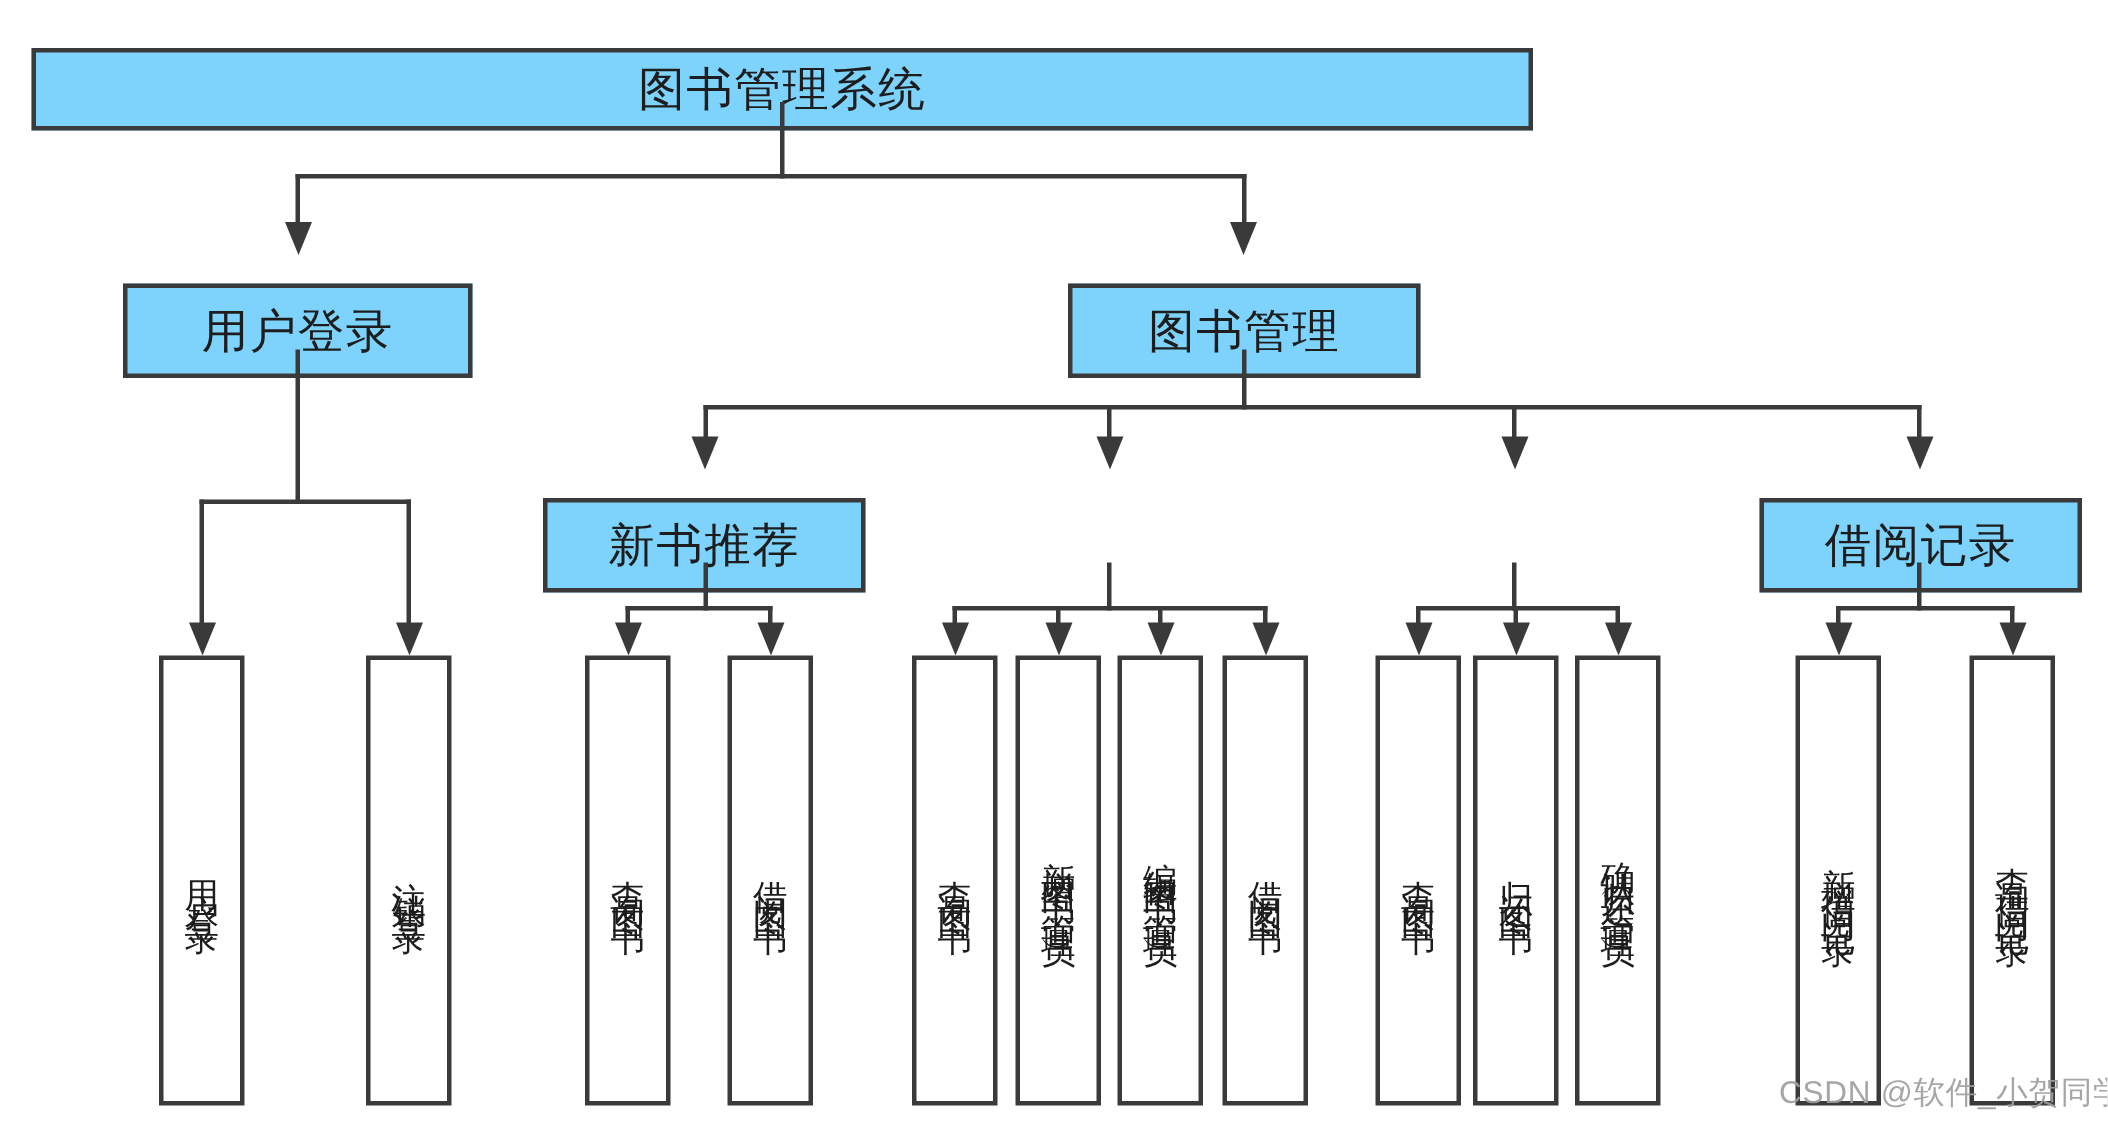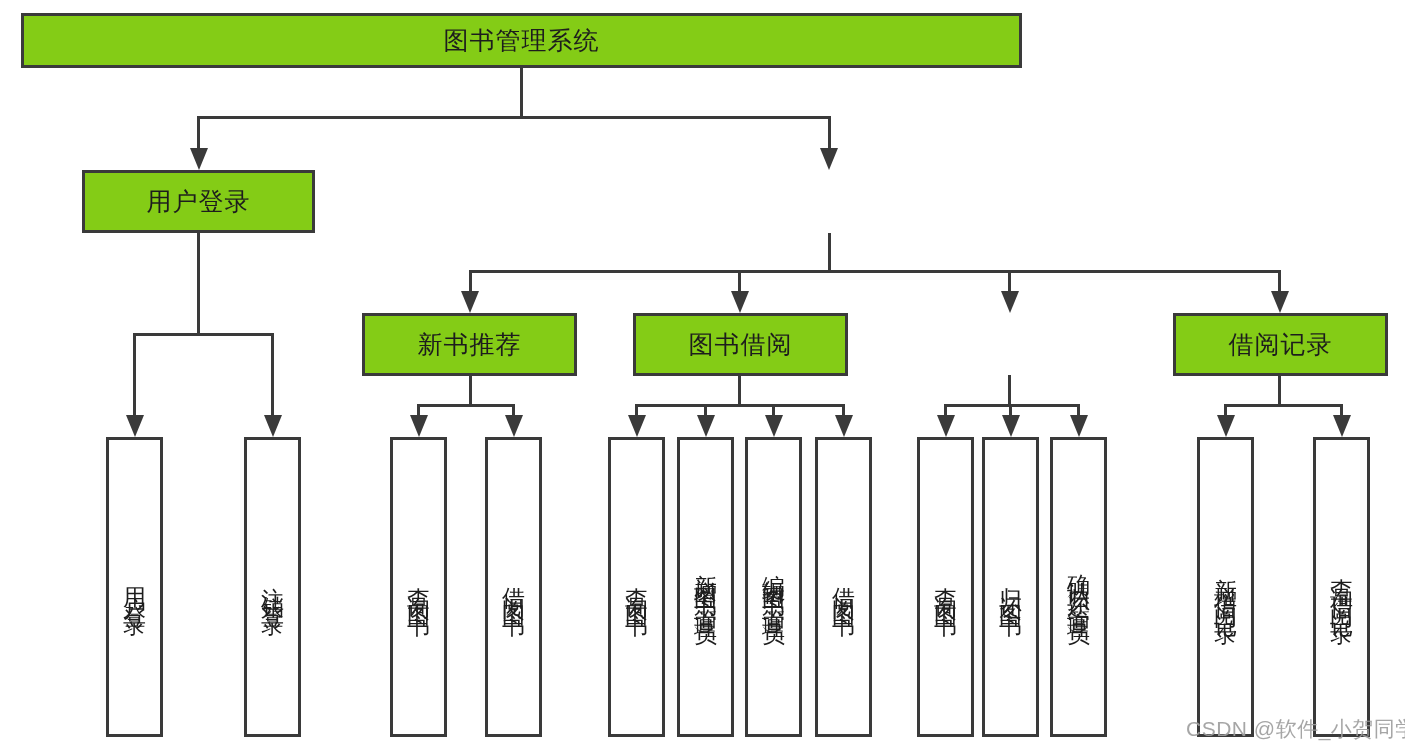--- a/index.html
+++ b/index.html
@@ -9,28 +9,29 @@
     width: 1405px;
     height: 747px;
     background: #ffffff;
     overflow: hidden;
   }
   
   .box {
     position: absolute;
     box-sizing: border-box;
     border: 3px solid #3a3a3a;
-    background: #84cc16;
+    background: #7dd3fc;
     display: flex;
     align-items: center;
     justify-content: center;
-    font-size: 25px;
+    font-size: 31px;
     color: #1d1d1d;
     letter-spacing: 1px;
     white-space: nowrap;
+    margin-top: 19px;
   }
   
   .vbox {
     position: absolute;
     box-sizing: border-box;
     border: 3px solid #3a3a3a;
     background: #ffffff;
     width: 57px;
     height: 300px;
     top: 437px;
@@ -78,41 +79,41 @@
   <div class="box" style="left:21px; top:13px; width:1001px; height:55px;">图书管理系统</div>
 
   <div class="ln" style="left:520px; top:68px; width:3px; height:51px;"></div>
   <div class="ln" style="left:197px; top:116px; width:634px; height:3px;"></div>
   <div class="ln" style="left:197px; top:116px; width:3px; height:34px;"></div>
   <div class="ln" style="left:828px; top:116px; width:3px; height:34px;"></div>
   <div class="ar" style="left:190px; top:148px;"></div>
   <div class="ar" style="left:820px; top:148px;"></div>
 
   <div class="box" style="left:82px; top:170px; width:233px; height:63px;">用户登录</div>
+  <div class="box" style="left:712px; top:170px; width:235px; height:63px;">图书管理</div>
 
   <div class="ln" style="left:197px; top:233px; width:3px; height:103px;"></div>
   <div class="ln" style="left:133px; top:333px; width:141px; height:3px;"></div>
   <div class="ln" style="left:133px; top:333px; width:3px; height:84px;"></div>
   <div class="ln" style="left:271px; top:333px; width:3px; height:84px;"></div>
   <div class="ar" style="left:126px; top:415px;"></div>
   <div class="ar" style="left:264px; top:415px;"></div>
 
   <div class="ln" style="left:828px; top:233px; width:3px; height:40px;"></div>
   <div class="ln" style="left:469px; top:270px; width:812px; height:3px;"></div>
   <div class="ln" style="left:469px; top:270px; width:3px; height:23px;"></div>
   <div class="ln" style="left:738px; top:270px; width:3px; height:23px;"></div>
   <div class="ln" style="left:1008px; top:270px; width:3px; height:23px;"></div>
   <div class="ln" style="left:1278px; top:270px; width:3px; height:23px;"></div>
   <div class="ar" style="left:461px; top:291px;"></div>
   <div class="ar" style="left:731px; top:291px;"></div>
   <div class="ar" style="left:1001px; top:291px;"></div>
   <div class="ar" style="left:1271px; top:291px;"></div>
 
   <div class="box" style="left:362px; top:313px; width:215px; height:63px;">新书推荐</div>
-  <div class="box" style="left:633px; top:313px; width:215px; height:63px;">图书借阅</div>
   <div class="box" style="left:1173px; top:313px; width:215px; height:63px;">借阅记录</div>
 
   <div class="ln" style="left:469px; top:375px; width:3px; height:32px;"></div>
   <div class="ln" style="left:417px; top:404px; width:98px; height:3px;"></div>
   <div class="ln" style="left:417px; top:404px; width:3px; height:13px;"></div>
   <div class="ln" style="left:512px; top:404px; width:3px; height:13px;"></div>
   <div class="ar" style="left:410px; top:415px;"></div>
   <div class="ar" style="left:505px; top:415px;"></div>
 
   <div class="ln" style="left:738px; top:375px; width:3px; height:32px;"></div>

